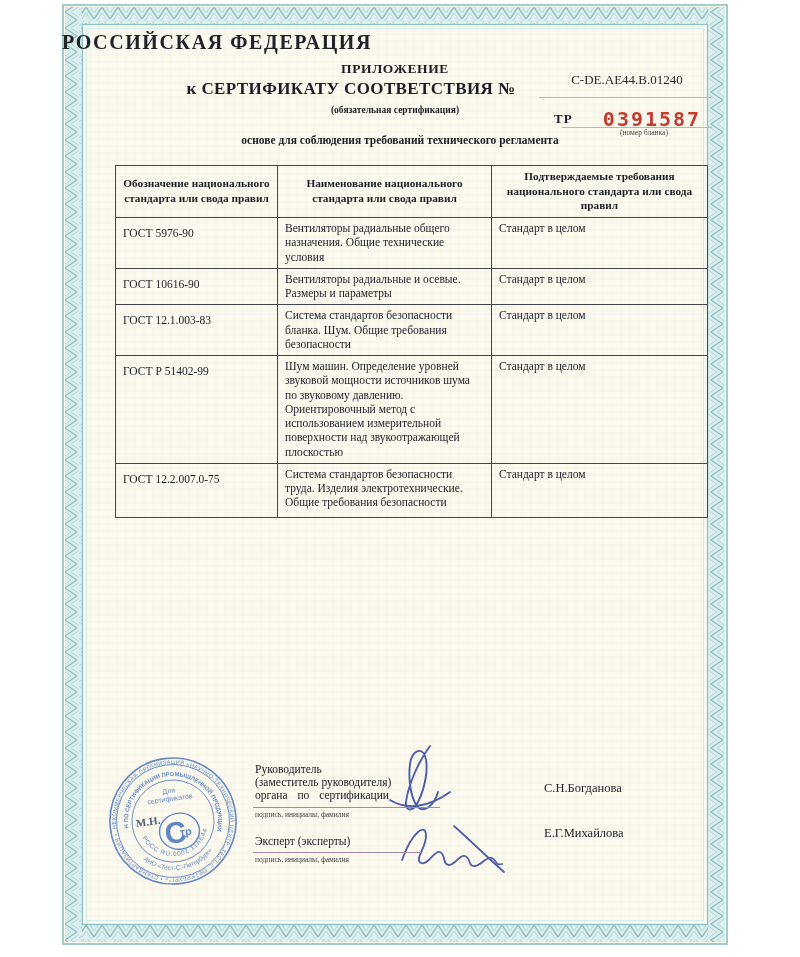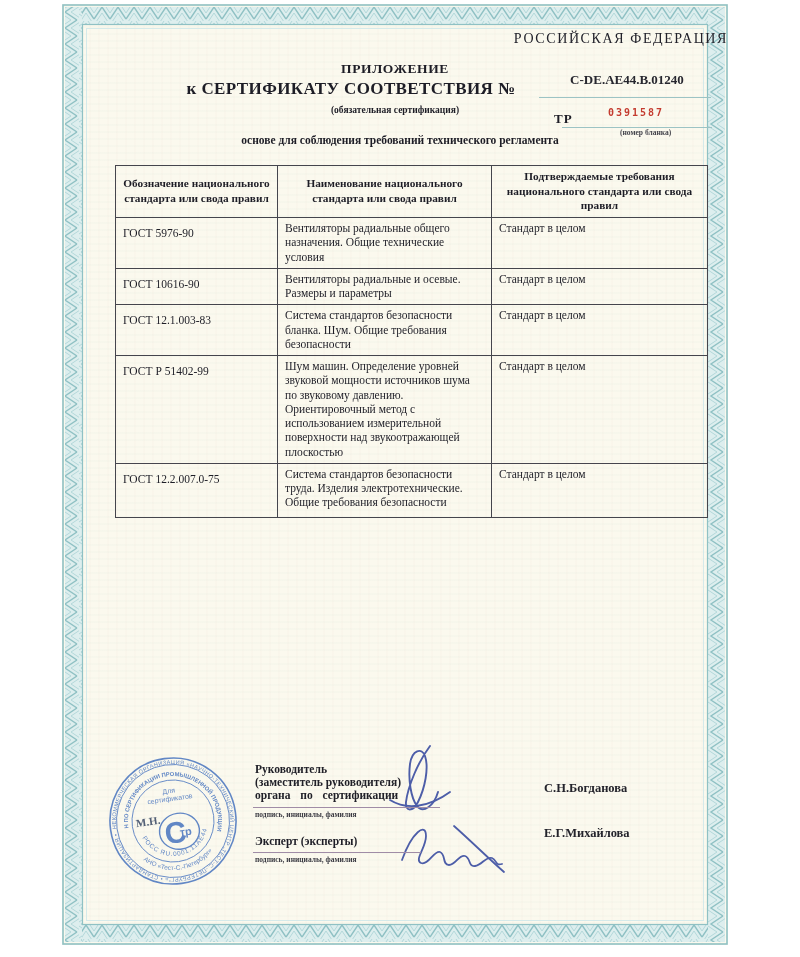--- a/index.html
+++ b/index.html
@@ -7,34 +7,34 @@
     width:800px;height:957px;background:#ffffff;overflow:hidden;position:relative;
     font-family:"Liberation Serif",serif;color:#1d1d26;
   }
   .cert{
     position:absolute;left:62px;top:4px;width:666px;height:941px;
     background-color:#fbf9ee;
     background-image:
       repeating-linear-gradient(0deg, rgba(170,205,190,0.05) 0 2px, rgba(0,0,0,0) 2px 7px),
       repeating-linear-gradient(90deg, rgba(225,185,175,0.045) 0 2px, rgba(0,0,0,0) 2px 9px);
   }
-  .abs{position:absolute;font-weight:bold;}
+  .abs{position:absolute;}
   svg{display:block;}
   .border-svg{position:absolute;left:0;top:0;pointer-events:none;}
 
   
-  .c-country{top:27px;left:0;right:0;text-align:right;font-size:14px;font-weight:normal;letter-spacing:1.6px;color:#22222b;}
+  .c-country{top:27px;left:0;right:0;text-align:left;font-size:20px;font-weight:bold;letter-spacing:1.6px;color:#22222b;}
   .c-apx{top:57px;left:0;right:0;text-align:center;font-size:13.5px;font-weight:bold;letter-spacing:.6px;}
   .c-title{top:75px;left:0;width:578px;text-align:center;font-size:17px;font-weight:bold;letter-spacing:.4px;}
   .c-kind{top:101px;left:0;right:0;text-align:center;font-size:9.5px;font-weight:bold;}
   .c-certnum{top:68px;left:480px;width:170px;text-align:center;font-size:13px;color:#27272f;}
   .c-line1{top:93px;left:477px;width:172px;height:1px;background:#9cc3c4;}
   .c-tr{top:107px;left:492px;font-size:13px;font-weight:bold;letter-spacing:1px;}
-  .c-blank{top:103px;left:496px;width:156px;text-align:center;
-    font-family:"DejaVu Sans Mono",monospace;font-size:10px;font-weight:bold;letter-spacing:2px;color:#c43c30;}
+  .c-blank{top:103px;left:512px;width:156px;text-align:center;
+    font-family:"DejaVu Sans Mono",monospace;font-size:20px;font-weight:bold;letter-spacing:2px;color:#c43c30;}
   .c-line2{top:123px;left:500px;width:150px;height:1px;background:#9cc3c4;}
   .c-blankcap{top:124px;left:558px;font-size:7.5px;color:#44444c;}
   .c-intro{top:128px;left:10px;right:0;text-align:center;font-size:11.5px;font-weight:bold;line-height:16px;}
 
   
   .std-table{position:absolute;left:53px;top:161px;width:592px;border-collapse:collapse;table-layout:fixed;
     font-size:11.5px;line-height:1.24;color:#1d1d26;}
   .std-table th,.std-table td{border:1px solid #45454d;padding:3px 7px 4px;}
   .std-table th{font-weight:bold;text-align:center;vertical-align:middle;height:38px;font-size:11.3px;line-height:1.3;}
   .std-table td{vertical-align:top;}

